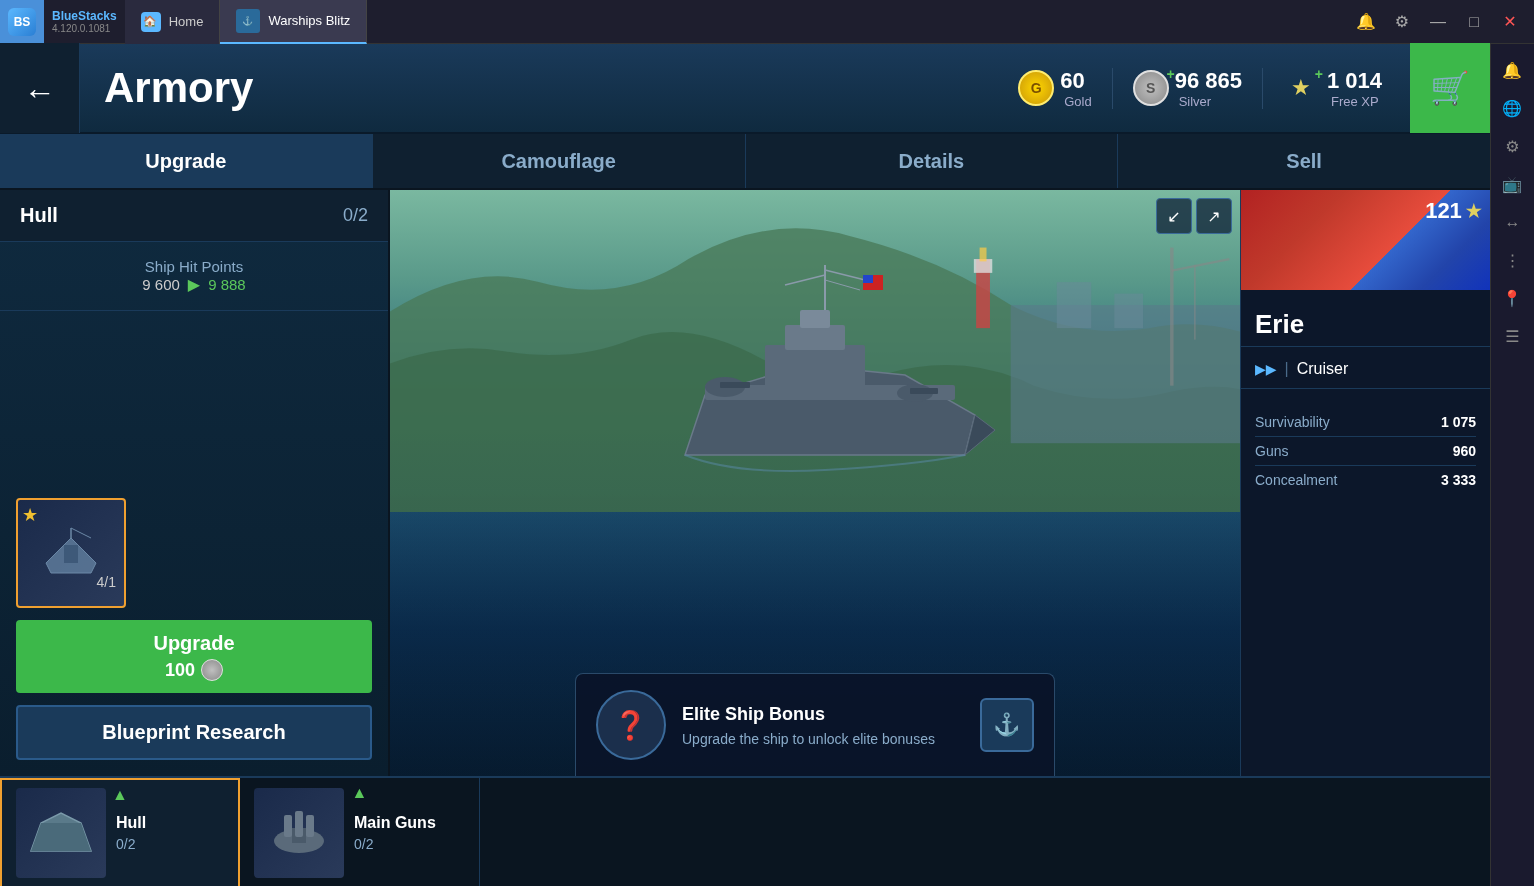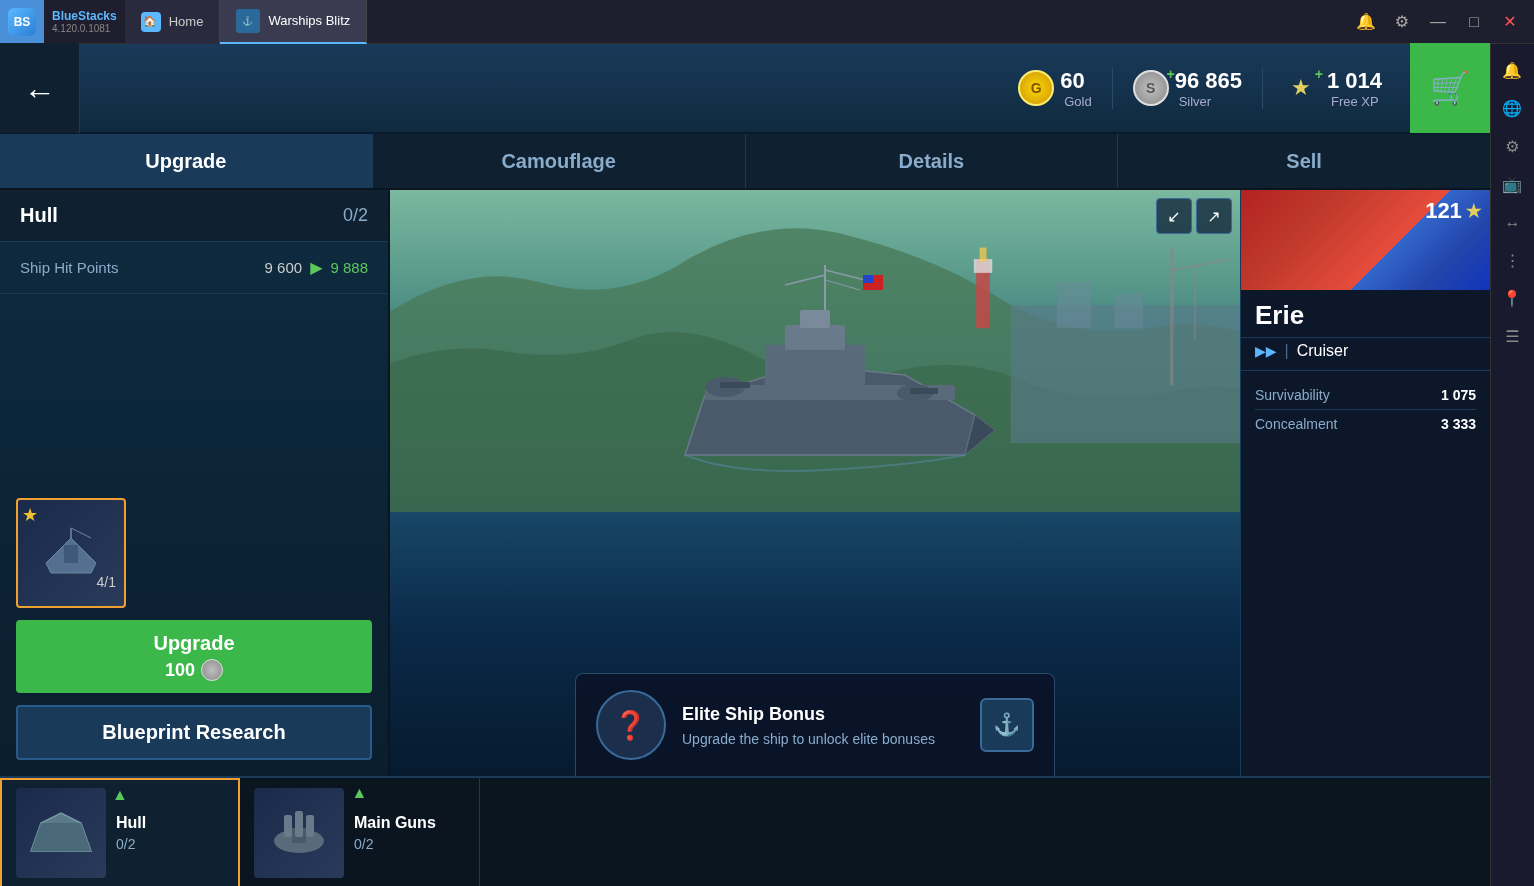--- a/index.html
+++ b/index.html
@@ -344,20 +344,21 @@
     }
 
     .hull-stats {
       padding: 16px 20px;
       border-bottom: 1px solid #1a3a5a;
     }
     .stat-row {
       display: flex;
       justify-content: space-between;
       align-items: center;
+      flex-direction: column;
     }
     .stat-label { color: #8aacca; font-size: 15px; }
     .stat-value {
       display: flex;
       align-items: center;
       gap: 8px;
       color: #ccc;
       font-size: 15px;
     }
     .stat-arrow { color: #5bc85b; font-size: 16px; }
@@ -541,20 +542,21 @@
 
     
     .ship-info-panel {
       width: 250px;
       background: rgba(10, 20, 40, 0.88);
       flex-shrink: 0;
       padding: 0;
       border-left: 1px solid #1a3a5a;
       display: flex;
       flex-direction: column;
+      gap: 9px;
     }
     .ship-flag-area {
       height: 100px;
       position: relative;
       overflow: hidden;
       background: linear-gradient(135deg, #b22222 0%, #c0392b 30%, #e74c3c 60%, #3366cc 60%, #2244aa 80%, #1133bb 100%);
     }
     .ship-level {
       position: absolute;
       top: 8px;
@@ -696,20 +698,23 @@
   <div class="sidebar-icon">📍</div>
   <div class="sidebar-icon">☰</div>
 </div>
 
 <div class="game-area">
 
   <div class="header-bar">
     <div class="back-btn">
       <span class="back-arrow">←</span>
     </div>
+    <div class="header-title">
+      <span class="header-title-text">Armory</span>
+    </div>
     <div class="currency-section">
 
       <div class="currency-item">
         <div class="currency-icon-gold">
           <span style="color:#7a5000;font-weight:bold;font-size:14px;">G</span>
         </div>
         <div class="currency-col">
           <span class="currency-val">60</span>
           <span class="currency-label">Gold</span>
         </div>
@@ -893,20 +898,24 @@
         <span class="ship-type-icon">▶▶</span>
         <span class="ship-type-sep">|</span>
         <span class="ship-type-label">Cruiser</span>
       </div>
       <div class="ship-stats">
         <div class="ship-stat-row">
           <span class="ship-stat-name">Survivability</span>
           <span class="ship-stat-val">1 075</span>
         </div>
         <div class="ship-stat-row">
+          <span class="ship-stat-name">Guns</span>
+          <span class="ship-stat-val">960</span>
+        </div>
+        <div class="ship-stat-row">
           <span class="ship-stat-name">Concealment</span>
           <span class="ship-stat-val">3 333</span>
         </div>
       </div>
     </div>
   </div>
 
   <div class="bottom-bar">
 
     <div class="bottom-item selected">

